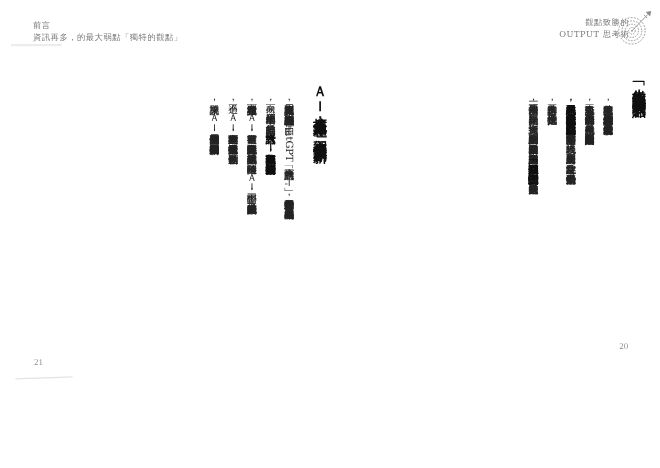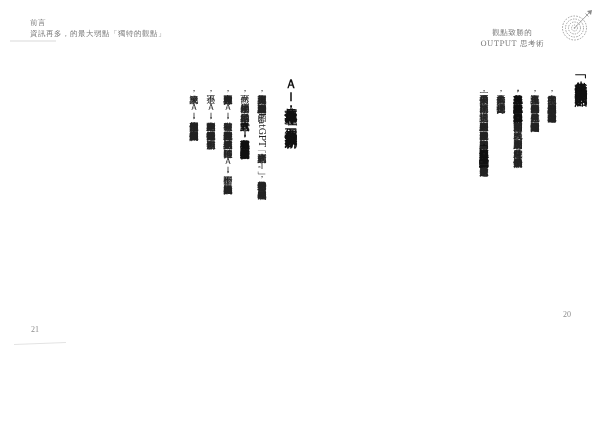--- a/index.html
+++ b/index.html
@@ -4,21 +4,21 @@
 <style>
   html,body{margin:0;padding:0;}
   .spread{
     position:relative;width:600px;height:358px;
     background:#ffffff;overflow:hidden;
     font-family:"DejaVu Serif", serif;color:#222;
   }
   
   .runhead{position:absolute;font-size:7.5px;line-height:11px;color:#7a7a7a;letter-spacing:0.5px;}
   .runhead-left{top:17px;left:30px;text-align:left;}
-  .runhead-right{top:15px;right:56px;text-align:center;margin-top:12px;}
+  .runhead-right{top:15px;right:28px;text-align:right;}
   .runhead div{white-space:nowrap;}
   
   .badge-icon{position:absolute;top:9px;right:7px;width:32px;height:34px;}
   
   .page-body{
     position:absolute;top:70px;height:344px;
     writing-mode:vertical-rl;text-orientation:mixed;
     font-size:9px;line-height:17px;color:#242424;
   }
   .page-body-right{right:10px;width:288px;}

